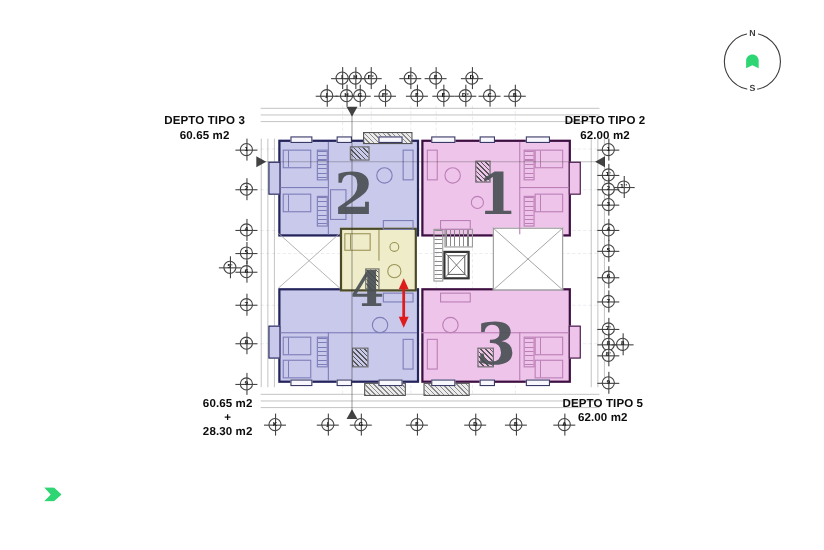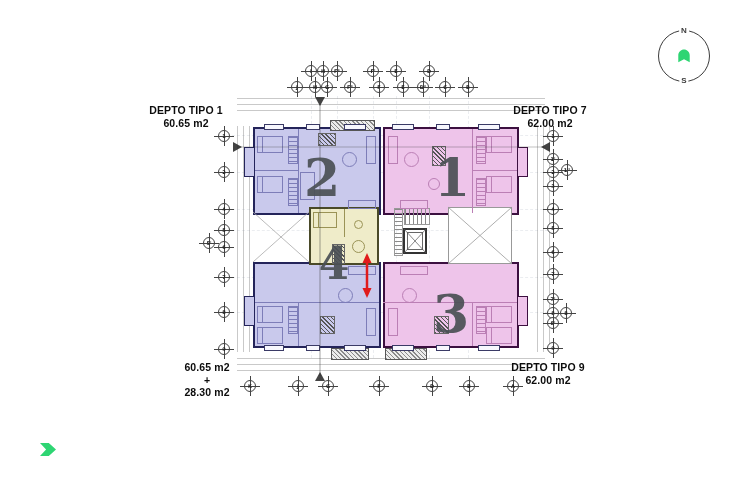--- a/index.html
+++ b/index.html
@@ -85,34 +85,34 @@
 
   <div class="compass">
     <span class="compass-n">N</span>
     <svg class="compass-arrow" width="14" height="14" viewBox="0 0 13 13">
       <path d="M6.5 0.5 C9.3 0.5 11.8 2.8 11.8 5.8 L11.8 12.2 L6.5 9.6 L1.2 12.2 L1.2 5.8 C1.2 2.8 3.7 0.5 6.5 0.5 Z" style="fill:var(--accent_green)"></path>
     </svg>
     <span class="compass-s">S</span>
   </div>
 
   <div class="apt-label" style="left:120px;top:104px;width:132px;">
-    <div>DEPTO TIPO 1</div>
+    <div>DEPTO TIPO 3</div>
     <div>60.65 m2</div>
   </div>
   <div class="apt-label" style="left:484px;top:104px;width:132px;">
-    <div>DEPTO TIPO 7</div>
+    <div>DEPTO TIPO 2</div>
     <div>62.00 m2</div>
   </div>
   <div class="apt-label" style="left:141px;top:361px;width:132px;">
     <div>60.65 m2</div>
     <div>+</div>
     <div>28.30 m2</div>
   </div>
   <div class="apt-label" style="left:482px;top:361px;width:132px;">
-    <div>DEPTO TIPO 9</div>
+    <div>DEPTO TIPO 5</div>
     <div>62.00 m2</div>
   </div>
 
   <div>
     <div class="dim-h" style="left:237px;top:98px;width:308px;"></div>
     <div class="dim-h" style="left:237px;top:104px;width:308px;"></div>
     <div class="dim-h" style="left:237px;top:110px;width:308px;"></div>
     <div class="dim-h" style="left:237px;top:358px;width:308px;"></div>
     <div class="dim-h" style="left:237px;top:364px;width:308px;"></div>
     <div class="dim-h" style="left:237px;top:370px;width:308px;"></div>

